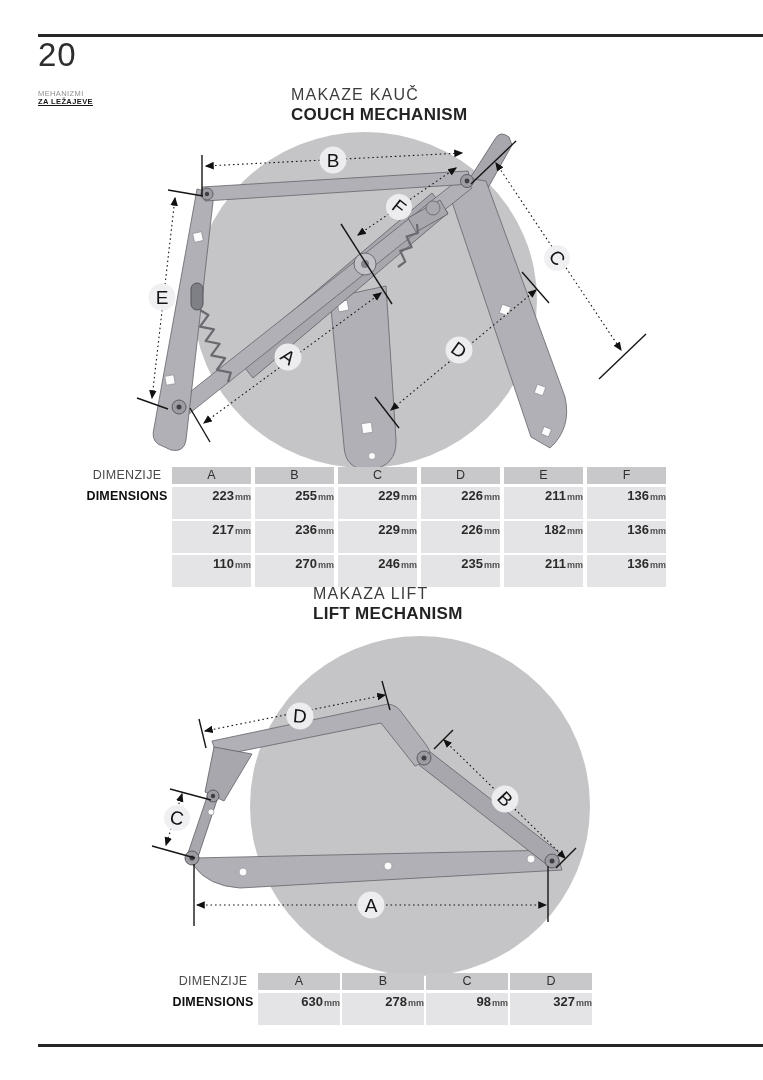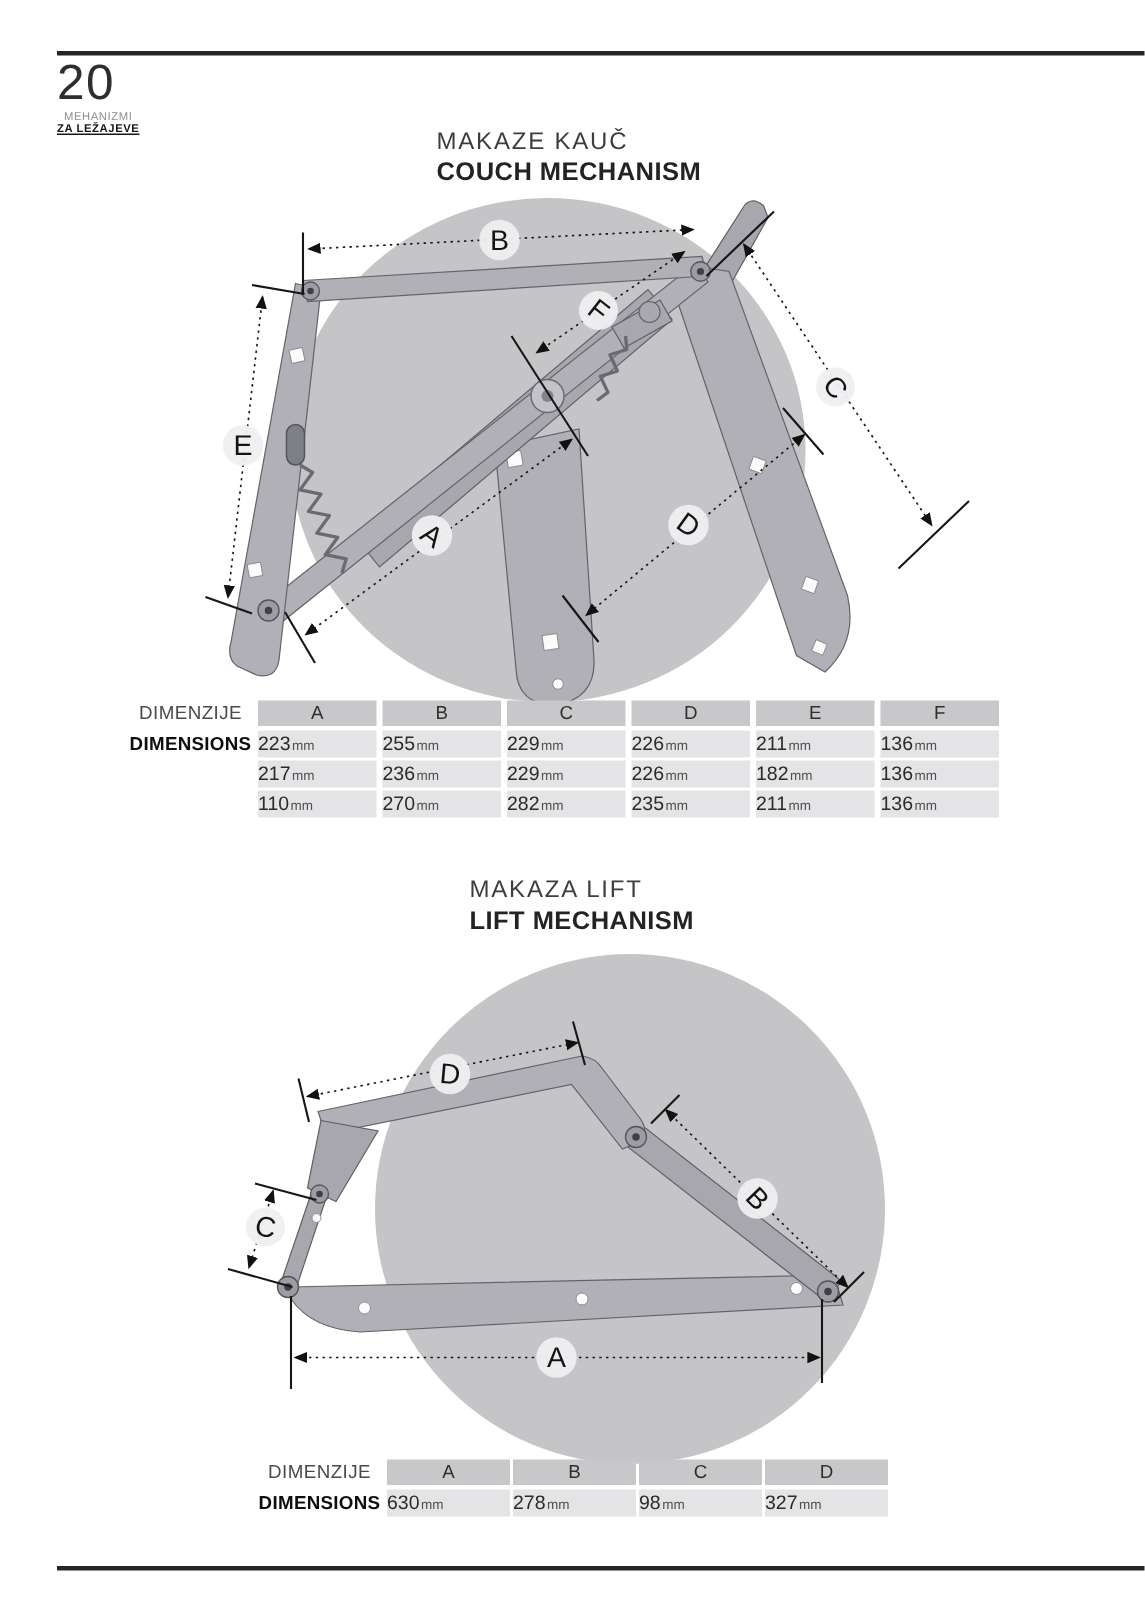--- a/index.html
+++ b/index.html
@@ -3,42 +3,42 @@
 <meta charset="utf-8">
 <style>
   html,body{margin:0;padding:0;background:#fff;}
   .page{position:relative;width:763px;height:1080px;background:#ffffff;overflow:hidden;
         font-family:"Liberation Sans",sans-serif;color:#222;padding-left:38px;}
   .rule{position:absolute;left:38px;right:0;height:3px;background:#262626;}
   .rule.top{top:34px;}
   .rule.bottom{top:1044px;}
   .page-id{position:absolute;left:38px;top:38px;line-height:1;}
   .page-number{font-size:33px;font-weight:400;color:#2e2e2e;letter-spacing:1px;}
-  .page-cat1{margin-top:3px;font-size:7.5px;color:#8f8f8f;letter-spacing:.4px;text-align:center;}
+  .page-cat1{margin-top:19px;font-size:7.5px;color:#8f8f8f;letter-spacing:.4px;}
   .page-cat2{font-size:7.5px;font-weight:bold;color:#161616;letter-spacing:.4px;text-decoration:underline;}
   .sec-title{position:absolute;line-height:20px;}
   .sec-title.t1{left:291px;top:85px;}
   .sec-title.t2{left:313px;top:584px;}
   .t-local{font-size:16px;color:#3d3d3d;letter-spacing:1.2px;}
   .t-en{font-size:17px;font-weight:bold;color:#232323;letter-spacing:.3px;}
   svg{position:absolute;}
   .mech1{left:95px;top:122px;}
   .mech2{left:135px;top:630px;}
   .dim-table{position:absolute;display:flex;}
   .tbl1{left:86px;top:467px;}
   .tbl2{left:172px;top:973px;}
   .tbl-label{width:82px;text-align:center;margin-right:4px;}
   .lbl-sr{height:17px;line-height:17px;font-size:12.5px;color:#4a4a4a;letter-spacing:.3px;margin-bottom:3px;}
   .lbl-en{height:18px;line-height:18px;font-size:12.5px;font-weight:bold;color:#0e0e0e;letter-spacing:.2px;}
   .trow{display:flex;gap:4px;margin-bottom:2px;}
   .trow.head{margin-bottom:3px;}
   .hc{width:79px;height:17px;line-height:17px;background:#c8c8ca;text-align:center;
       font-size:12.5px;color:#2f2f2f;}
-  .dc{width:79px;height:18px;line-height:18px;background:#e4e4e6;text-align:left;
-      font-size:13px;color:#2b2b2b;}
+  .dc{width:79px;height:32px;line-height:18px;background:#e4e4e6;text-align:right;
+      font-size:13px;color:#2b2b2b;font-weight:bold;}
   .tbl2 .hc{width:82px;}
   .tbl2 .dc{width:82px;}
   .tbl2 .trow{gap:2px;}
   .u{font-size:9px;color:#4f4f4f;margin-left:1px;}
   
   .metal{fill:#b0b0b6;stroke:#63636a;stroke-width:.8;}
   .metal2{fill:#a7a7ad;stroke:#5e5e64;stroke-width:.8;}
   .hole{fill:#fbfbfb;stroke:#86868c;stroke-width:.6;}
   .pivot{fill:#9c9ca2;stroke:#54545a;stroke-width:.9;}
   .pivot-in{fill:#3f3f45;stroke:none;}
@@ -181,21 +181,21 @@
         <div class="dc"><span>217</span><span class="u">mm</span></div>
         <div class="dc"><span>236</span><span class="u">mm</span></div>
         <div class="dc"><span>229</span><span class="u">mm</span></div>
         <div class="dc"><span>226</span><span class="u">mm</span></div>
         <div class="dc"><span>182</span><span class="u">mm</span></div>
         <div class="dc"><span>136</span><span class="u">mm</span></div>
       </div>
       <div class="trow">
         <div class="dc"><span>110</span><span class="u">mm</span></div>
         <div class="dc"><span>270</span><span class="u">mm</span></div>
-        <div class="dc"><span>282</span><span class="u">mm</span></div>
+        <div class="dc"><span>246</span><span class="u">mm</span></div>
         <div class="dc"><span>235</span><span class="u">mm</span></div>
         <div class="dc"><span>211</span><span class="u">mm</span></div>
         <div class="dc"><span>136</span><span class="u">mm</span></div>
       </div>
     </div>
   </div>
 
   <div class="sec-title t2">
     <div class="t-local">MAKAZA LIFT</div>
     <div class="t-en">LIFT MECHANISM</div>

